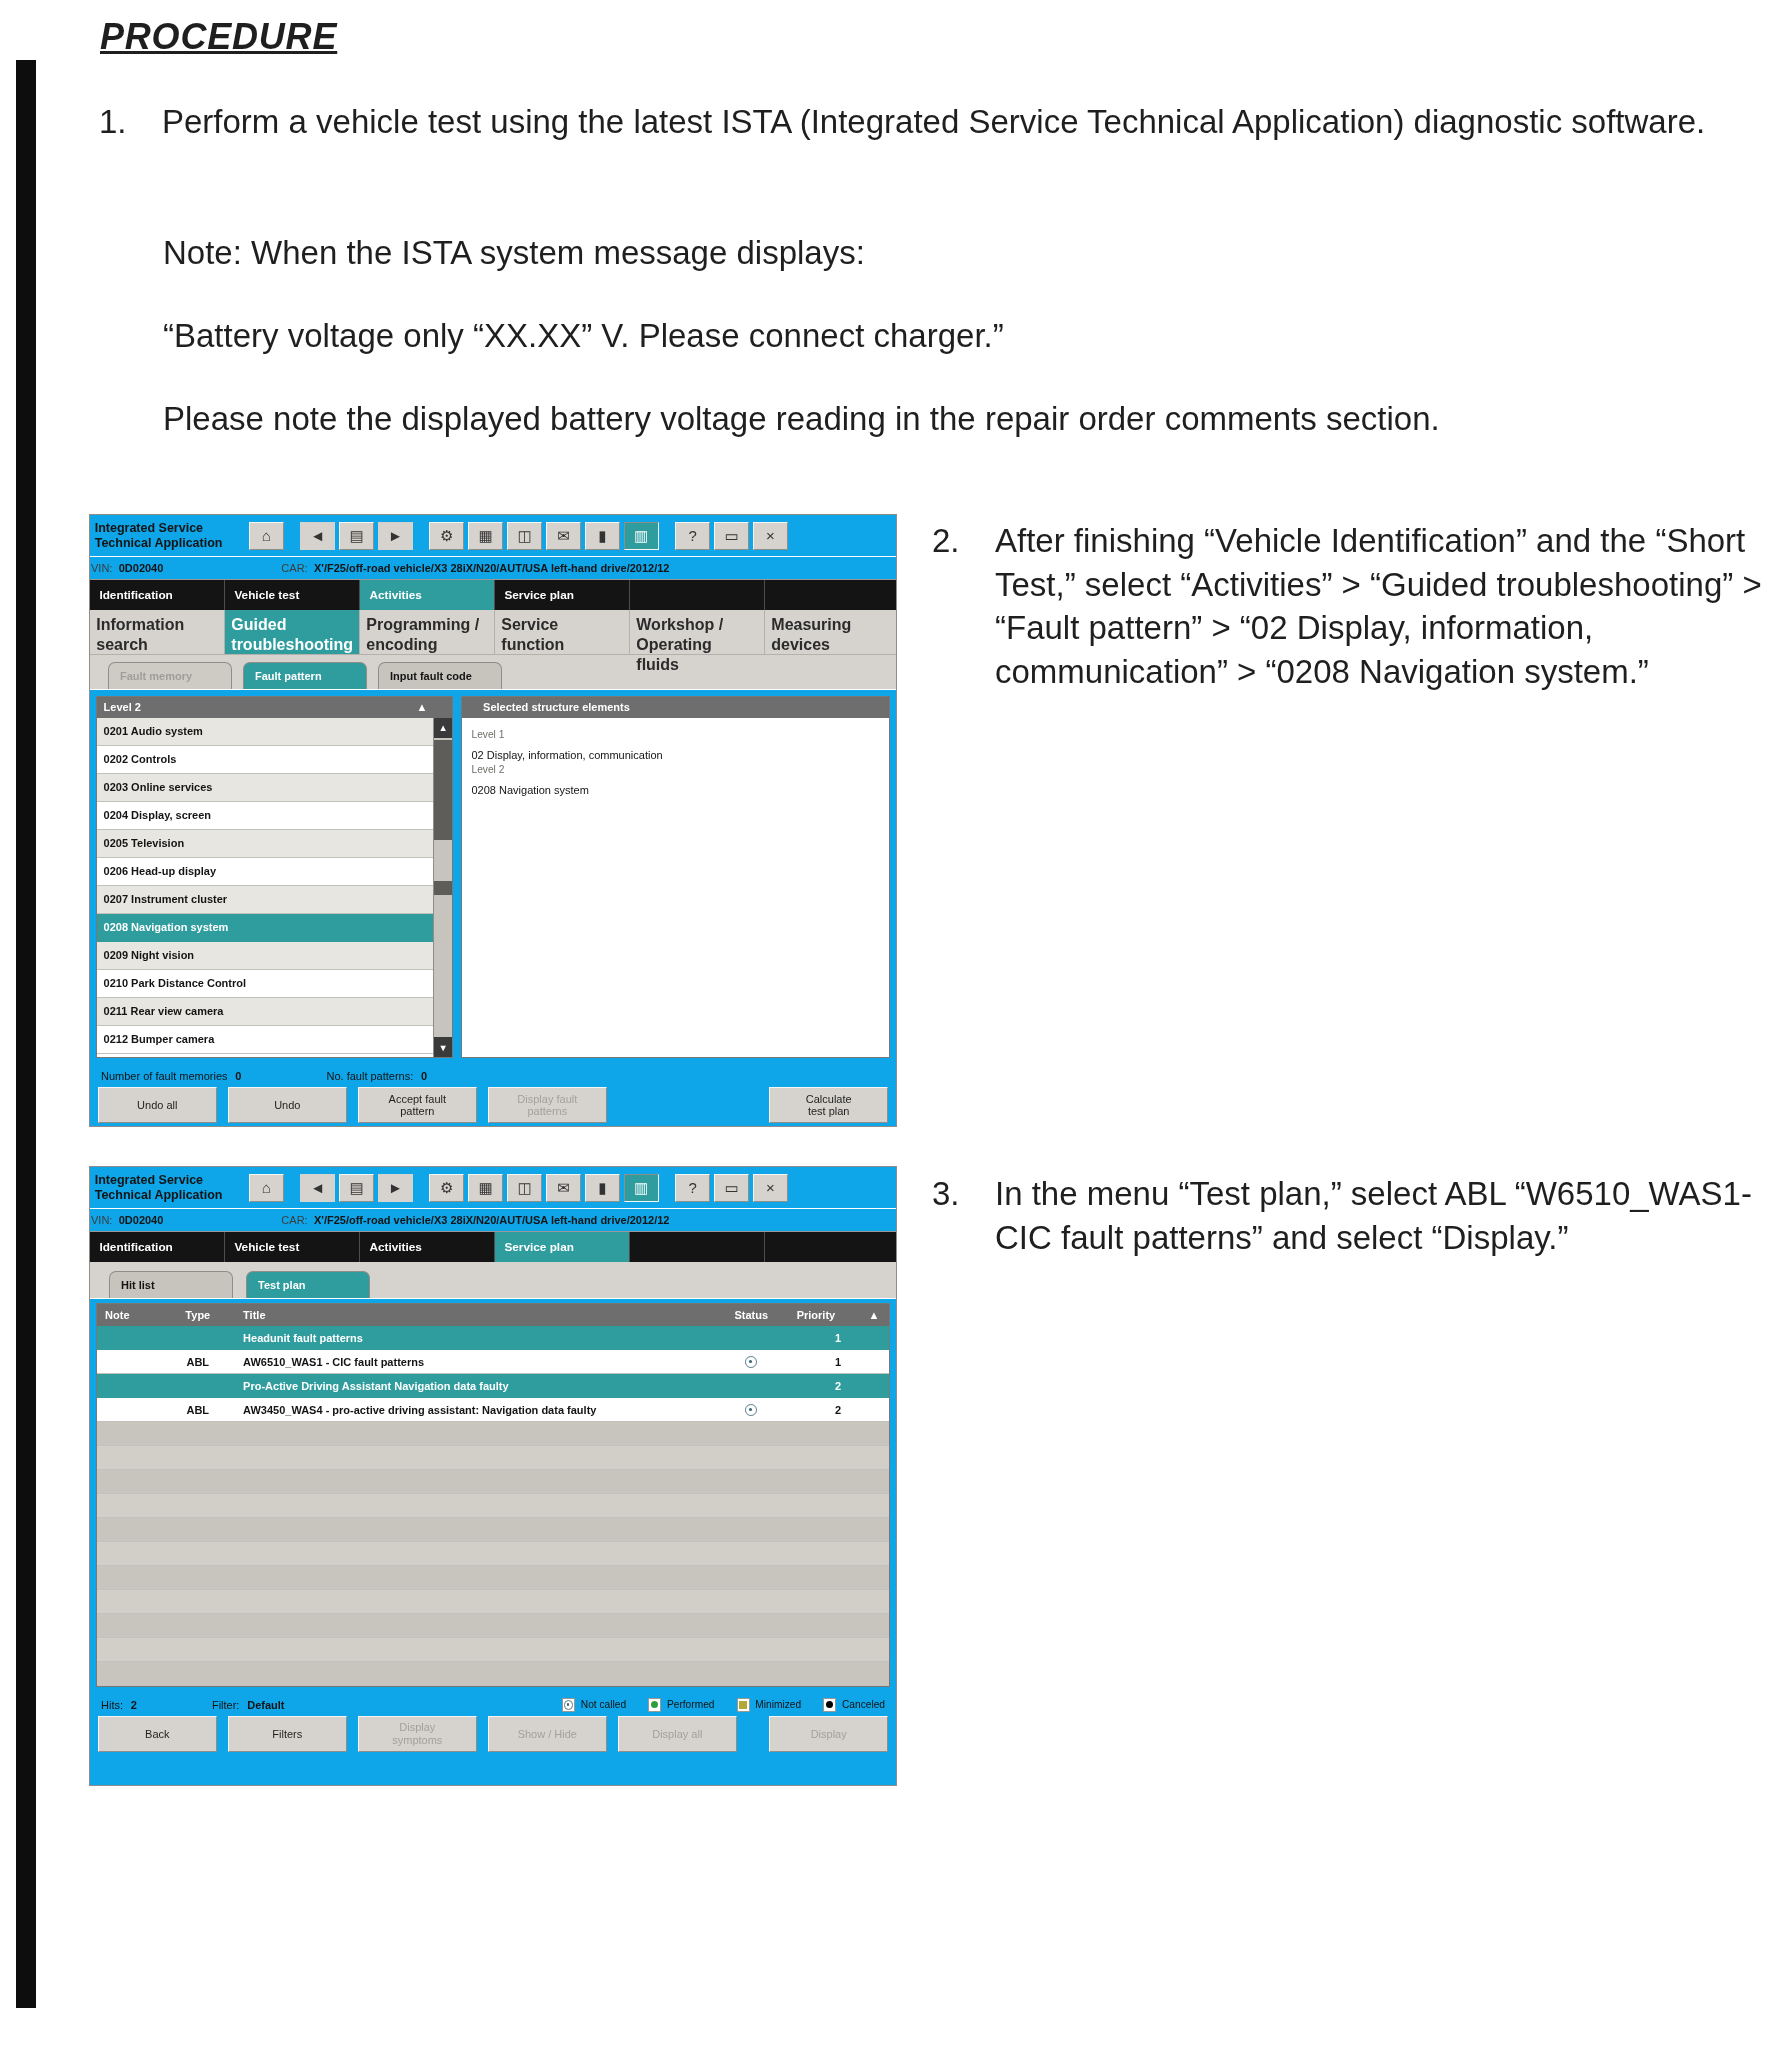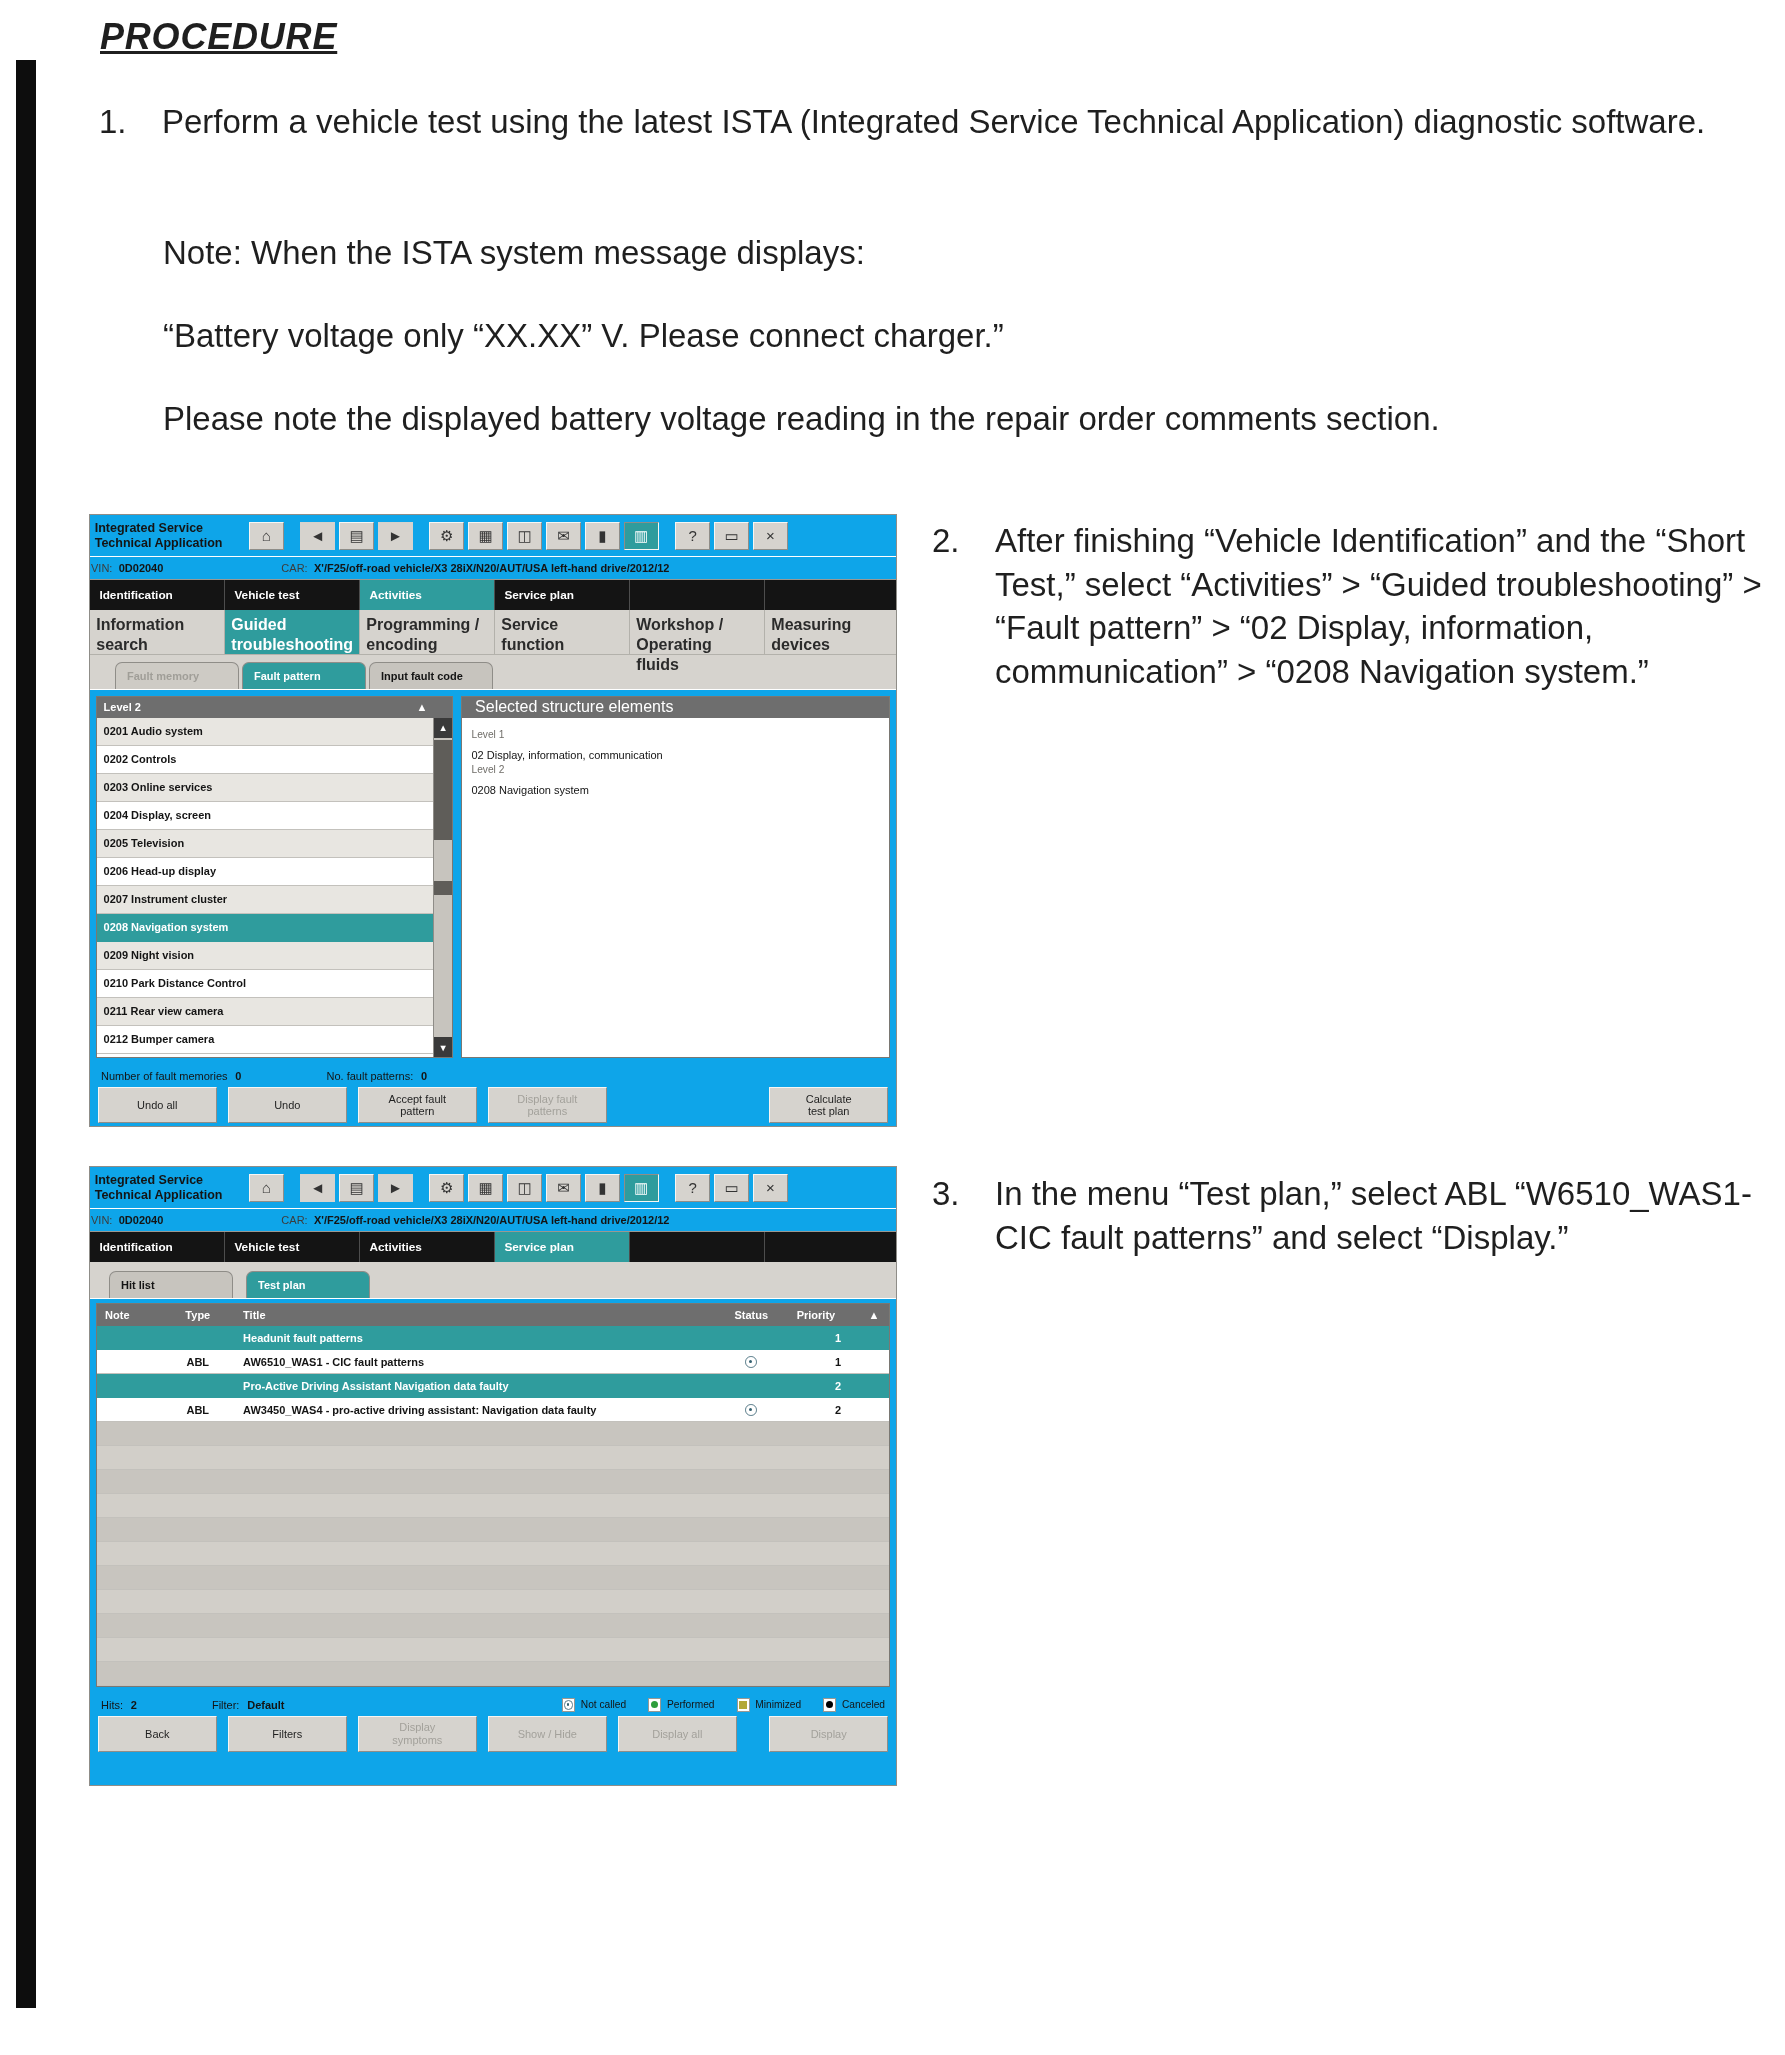--- a/index.html
+++ b/index.html
@@ -65,22 +65,22 @@
   .maintab.emptycell { color:transparent; }
 
   .acttabs { display:flex; height:45px; background:#d6d3ce; border-bottom:0.8px solid #b3b1ab; }
   .acttab {
     width:135px; flex:none; font-size:16px; font-weight:bold; line-height:1.25;
     padding:5.5px 6.3px; border-right:0.8px solid #b3b1ab; color:#2b2b2b;
   }
   .acttab.active { background:#2f9c9d; color:#ffffff; }
 
   .subtabs {
-    height:35px; display:flex; align-items:flex-end; gap:3px;
-    padding:0 0 0 25px; background:#d6d3ce; border-bottom:1.6px solid #ffffff;
+    height:35px; display:flex; align-items:flex-end; gap:11px;
+    padding:0 0 0 18px; background:#d6d3ce; border-bottom:1.6px solid #ffffff;
   }
   .subtab {
     height:27px; min-width:124px; padding:0 11px;
     border:0.8px solid #8f8d88; border-bottom:none;
     border-radius:7px 7px 0 0;
     background:#c7c4be; font-size:11px; font-weight:bold;
     display:flex; align-items:center;
   }
   .subtab.disabled { color:#a09e98; background:#cecbc5; }
   .subtab.active { background:#2f9c9d; color:#ffffff; }
@@ -106,22 +106,22 @@
     display:flex; align-items:center; justify-content:center; font-size:9.4px;
   }
   .sbtn.up { top:0; }
   .sbtn.down { bottom:0; }
   .sthumb { position:absolute; left:0; top:22px; width:19px; height:100px; background:#5f5d59; }
   .smark { position:absolute; left:0; top:163px; width:19px; height:14px; background:#5f5d59; }
 
   .panelbox { flex:1; background:#ffffff; border:0.8px solid #7a7873; }
   .panel-header {
     height:21px; background:#6e6e6e; color:#ffffff;
-    display:flex; align-items:center; padding:0 13px;
-    font-size:16px; font-weight:normal;
+    display:flex; align-items:center; padding:0 21px;
+    font-size:11px; font-weight:bold;
   }
   .panel-body { padding:7.8px 9.4px; font-size:11px; }
   .pb-label { color:#6f6d68; font-size:10.2px; margin-top:3.1px; }
   .pb-value { font-weight:normal; margin-top:9px; }
 
   .counters { height:22px; display:flex; align-items:center; font-size:11px; padding:0 11px; }
   .counters .cnum { font-weight:bold; margin-left:7.8px; }
   .counters .c2 { margin-left:85px; }
 
   .btnrow { height:42px; display:flex; align-items:center; gap:11px; padding:0 7.8px 4.7px 7.8px; }

